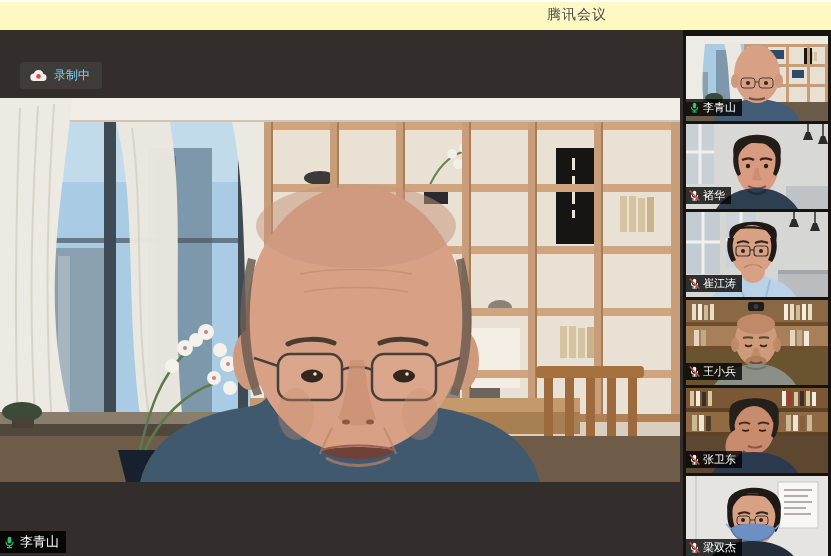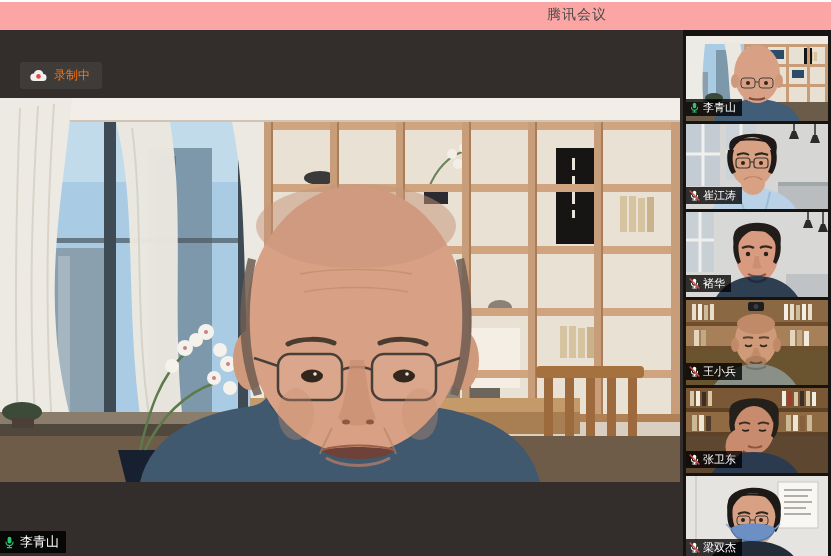--- a/index.html
+++ b/index.html
@@ -1,22 +1,22 @@
 <!DOCTYPE html>
 <html><head>
 <meta charset="utf-8">
 <style>
   html,body{margin:0;padding:0;background:#111;font-family:"Liberation Sans",sans-serif;}
   .window{position:relative;width:831px;height:556px;overflow:hidden;background:#332e2b;}
-  .titlebar{position:absolute;top:0;left:0;right:0;height:30px;background:#fca5a5;border-bottom:1px solid #e3e1de;box-shadow:inset 0 2px 0 #fff;padding-left:48px;}
+  .titlebar{position:absolute;top:0;left:0;right:0;height:30px;background:#fef9c3;border-bottom:1px solid #e3e1de;box-shadow:inset 0 2px 0 #fff;padding-left:48px;}
   .titlebar .title{position:absolute;left:577px;top:50%;transform:translate(-50%,-50%);font-size:14px;color:#4a4a4a;letter-spacing:1px;white-space:nowrap;}
   .stage{position:absolute;top:30px;left:0;right:0;bottom:0;background:#332e2b;}
   .main-video{position:absolute;left:0;top:68px;width:680px;height:384px;background:#241f1c;}
   .main-video svg,.thumb .scene{display:block;width:100%;height:100%;}
-  .recording-badge{position:absolute;left:20px;top:32px;display:flex;align-items:center;gap:7px;background:rgba(64,60,57,.96);color:#f97316;font-size:12px;padding:5px 12px 5px 10px;border-radius:3px;cursor:pointer;}
+  .recording-badge{position:absolute;left:20px;top:32px;display:flex;align-items:center;gap:7px;background:rgba(64,60,57,.96);color:#7dd3fc;font-size:12px;padding:5px 12px 5px 10px;border-radius:3px;cursor:pointer;}
   .recording-badge svg{width:17px;height:13px;}
   .name-badge{position:absolute;display:flex;align-items:center;gap:4px;background:rgba(0,0,0,.85);color:#fff;padding:2px 7px 2px 3px;white-space:nowrap;}
   .main-name{left:0;bottom:3px;font-size:13px;}
   .sidebar{position:absolute;top:0;right:0;bottom:0;width:148px;background:#171310;padding-top:6px;box-sizing:border-box;}
   .thumb{position:relative;width:142px;height:85px;margin:0 auto 3px;background:#000;overflow:hidden;cursor:pointer;}
   .thumb.active-speaker{box-shadow:inset 0 0 0 2px #27ae60;}
   .thumb-label{position:absolute;left:0;bottom:5px;display:flex;align-items:center;gap:3px;background:rgba(0,0,0,.78);color:#fff;font-size:11px;padding:1px 6px 1px 3px;white-space:nowrap;}
   .mic{display:inline-flex;align-items:center;}
   .mic svg{width:11px;height:11px;}
   .main-name .mic svg{width:13px;height:13px;}
@@ -293,68 +293,20 @@
                 <line class="mic-base" x1="4" y1="10.8" x2="8" y2="10.8"></line>
                 <line class="mic-slash" x1="1.2" y1="1" x2="10.8" y2="11"></line>
               </svg>
             </span>
           <span>李青山</span>
         </div>
       </div>
 
       <div class="thumb">
         <svg class="scene" viewBox="0 0 142 85" preserveAspectRatio="none">
-          <rect width="142" height="85" fill="#d6d6d4"></rect>
-          <rect x="0" y="0" width="34" height="62" fill="#c3ccd3"></rect>
-            <rect x="40" y="0" width="30" height="56" fill="#cdd4d9"></rect>
-          <g stroke="#f0f0ee" stroke-width="3">
-              <path d="M17,0 V62 M0,30 H34 M55,0 V56 M40,28 H70"></path>
-            </g>
-          <path d="M103,15 L113,15 L110,7 L106,7 Z" fill="#2b2b2b"></path>
-            <line x1="108" y1="0" x2="108" y2="7" stroke="#2b2b2b" stroke-width="1.5"></line>
-          <path d="M124,19 L134,19 L131,11 L127,11 Z" fill="#2b2b2b"></path>
-            <line x1="129" y1="0" x2="129" y2="11" stroke="#2b2b2b" stroke-width="1.5"></line>
-          <rect x="92" y="58" width="50" height="27" fill="#b9bdbf"></rect>
-            <rect x="92" y="58" width="50" height="4" fill="#a2a7aa"></rect>
-          <path d="M44,18 C48,8 84,6 90,18 C92,24 90,30 88,32 L48,34 C44,28 42,24 44,18 Z" fill="#1f1a17"></path>
-          <ellipse cx="66" cy="38" rx="22" ry="25" fill="#d9a184"></ellipse>
-          <path d="M44,20 C52,12 82,12 88,22 C84,16 52,14 44,20 Z" fill="#1f1a17"></path>
-          <path d="M42,26 C40,36 42,44 46,50 L50,48 C46,40 46,32 48,26 Z" fill="#1f1a17"></path>
-          <path d="M90,26 C92,36 90,44 86,50 L82,48 C86,40 86,32 84,26 Z" fill="#1f1a17"></path>
-          <g stroke="#3f3832" stroke-width="1.2" fill="none">
-              <rect x="50" y="34" width="14" height="10" rx="3"></rect>
-              <rect x="68" y="34" width="14" height="10" rx="3"></rect>
-              <path d="M64,38 L68,38"></path>
-            </g>
-          <path d="M51,31 C55,29 60,29 63,31" stroke="#2e251e" stroke-width="2" fill="none"></path>
-          <path d="M69,31 C73,29 78,29 82,31" stroke="#2e251e" stroke-width="2" fill="none"></path>
-          <circle cx="57" cy="39" r="2" fill="#2c211a"></circle>
-            <circle cx="75" cy="39" r="2" fill="#2c211a"></circle>
-          <ellipse cx="67" cy="60" rx="12" ry="10" fill="#d9a184"></ellipse>
-          <path d="M58,56 C62,52 72,52 76,56" stroke="#b97f63" stroke-width="1.5" fill="none"></path>
-          <path d="M26,85 C36,68 50,63 66,63 C88,64 102,72 110,85 Z" fill="#b9d2e8"></path>
-          <path d="M52,70 L58,85 M84,68 L80,85" stroke="#9ebcd6" stroke-width="2" fill="none"></path>
-          <ellipse cx="67" cy="62" rx="11" ry="9" fill="#d9a184"></ellipse>
-        </svg>
-        <div class="thumb-label">
-          <span class="mic mic-muted">
-              <svg viewBox="0 0 12 12">
-                <rect class="mic-body" x="4.2" y="0.7" width="3.6" height="6.2" rx="1.8"></rect>
-                <path class="mic-arc" d="M2.7,5.6 a3.3,3.3 0 0 0 6.6,0"></path>
-                <line class="mic-stem" x1="6" y1="9" x2="6" y2="10.5"></line>
-                <line class="mic-base" x1="4" y1="10.8" x2="8" y2="10.8"></line>
-                <line class="mic-slash" x1="1.2" y1="1" x2="10.8" y2="11"></line>
-              </svg>
-            </span>
-          <span>崔江涛</span>
-        </div>
-      </div>
-
-      <div class="thumb">
-        <svg class="scene" viewBox="0 0 142 85" preserveAspectRatio="none">
           <rect width="142" height="85" fill="#d8d8d6"></rect>
           <rect x="0" y="0" width="28" height="60" fill="#c8d0d6"></rect>
             <g stroke="#efefed" stroke-width="3">
               <path d="M14,0 V60 M0,28 H28"></path>
             </g>
           <path d="M117,16 L127,16 L124,8 L120,8 Z" fill="#2b2b2b"></path>
             <line x1="122" y1="0" x2="122" y2="8" stroke="#2b2b2b" stroke-width="1.5"></line>
           <path d="M132,20 L142,20 L139,12 L135,12 Z" fill="#2b2b2b"></path>
             <line x1="137" y1="0" x2="137" y2="12" stroke="#2b2b2b" stroke-width="1.5"></line>
           <rect x="100" y="62" width="42" height="23" fill="#bfc3c5"></rect>
@@ -381,20 +333,68 @@
                 <line class="mic-base" x1="4" y1="10.8" x2="8" y2="10.8"></line>
                 <line class="mic-slash" x1="1.2" y1="1" x2="10.8" y2="11"></line>
               </svg>
             </span>
           <span>褚华</span>
         </div>
       </div>
 
       <div class="thumb">
         <svg class="scene" viewBox="0 0 142 85" preserveAspectRatio="none">
+          <rect width="142" height="85" fill="#d6d6d4"></rect>
+          <rect x="0" y="0" width="34" height="62" fill="#c3ccd3"></rect>
+            <rect x="40" y="0" width="30" height="56" fill="#cdd4d9"></rect>
+          <g stroke="#f0f0ee" stroke-width="3">
+              <path d="M17,0 V62 M0,30 H34 M55,0 V56 M40,28 H70"></path>
+            </g>
+          <path d="M103,15 L113,15 L110,7 L106,7 Z" fill="#2b2b2b"></path>
+            <line x1="108" y1="0" x2="108" y2="7" stroke="#2b2b2b" stroke-width="1.5"></line>
+          <path d="M124,19 L134,19 L131,11 L127,11 Z" fill="#2b2b2b"></path>
+            <line x1="129" y1="0" x2="129" y2="11" stroke="#2b2b2b" stroke-width="1.5"></line>
+          <rect x="92" y="58" width="50" height="27" fill="#b9bdbf"></rect>
+            <rect x="92" y="58" width="50" height="4" fill="#a2a7aa"></rect>
+          <path d="M44,18 C48,8 84,6 90,18 C92,24 90,30 88,32 L48,34 C44,28 42,24 44,18 Z" fill="#1f1a17"></path>
+          <ellipse cx="66" cy="38" rx="22" ry="25" fill="#d9a184"></ellipse>
+          <path d="M44,20 C52,12 82,12 88,22 C84,16 52,14 44,20 Z" fill="#1f1a17"></path>
+          <path d="M42,26 C40,36 42,44 46,50 L50,48 C46,40 46,32 48,26 Z" fill="#1f1a17"></path>
+          <path d="M90,26 C92,36 90,44 86,50 L82,48 C86,40 86,32 84,26 Z" fill="#1f1a17"></path>
+          <g stroke="#3f3832" stroke-width="1.2" fill="none">
+              <rect x="50" y="34" width="14" height="10" rx="3"></rect>
+              <rect x="68" y="34" width="14" height="10" rx="3"></rect>
+              <path d="M64,38 L68,38"></path>
+            </g>
+          <path d="M51,31 C55,29 60,29 63,31" stroke="#2e251e" stroke-width="2" fill="none"></path>
+          <path d="M69,31 C73,29 78,29 82,31" stroke="#2e251e" stroke-width="2" fill="none"></path>
+          <circle cx="57" cy="39" r="2" fill="#2c211a"></circle>
+            <circle cx="75" cy="39" r="2" fill="#2c211a"></circle>
+          <ellipse cx="67" cy="60" rx="12" ry="10" fill="#d9a184"></ellipse>
+          <path d="M58,56 C62,52 72,52 76,56" stroke="#b97f63" stroke-width="1.5" fill="none"></path>
+          <path d="M26,85 C36,68 50,63 66,63 C88,64 102,72 110,85 Z" fill="#b9d2e8"></path>
+          <path d="M52,70 L58,85 M84,68 L80,85" stroke="#9ebcd6" stroke-width="2" fill="none"></path>
+          <ellipse cx="67" cy="62" rx="11" ry="9" fill="#d9a184"></ellipse>
+        </svg>
+        <div class="thumb-label">
+          <span class="mic mic-muted">
+              <svg viewBox="0 0 12 12">
+                <rect class="mic-body" x="4.2" y="0.7" width="3.6" height="6.2" rx="1.8"></rect>
+                <path class="mic-arc" d="M2.7,5.6 a3.3,3.3 0 0 0 6.6,0"></path>
+                <line class="mic-stem" x1="6" y1="9" x2="6" y2="10.5"></line>
+                <line class="mic-base" x1="4" y1="10.8" x2="8" y2="10.8"></line>
+                <line class="mic-slash" x1="1.2" y1="1" x2="10.8" y2="11"></line>
+              </svg>
+            </span>
+          <span>崔江涛</span>
+        </div>
+      </div>
+
+      <div class="thumb">
+        <svg class="scene" viewBox="0 0 142 85" preserveAspectRatio="none">
           <rect width="142" height="85" fill="#a7805a"></rect>
           <rect x="0" y="0" width="142" height="22" fill="#8a6843"></rect>
           <g>
               <rect x="6" y="4" width="4" height="16" fill="#e8ddc6"></rect>
               <rect x="12" y="4" width="4" height="16" fill="#f4efe3"></rect>
               <rect x="18" y="5" width="4" height="15" fill="#cdbc9b"></rect>
               <rect x="24" y="4" width="4" height="16" fill="#e8ddc6"></rect>
               <rect x="98" y="4" width="4" height="16" fill="#f4efe3"></rect>
               <rect x="104" y="4" width="4" height="16" fill="#e8ddc6"></rect>
               <rect x="110" y="5" width="4" height="15" fill="#cdbc9b"></rect>

